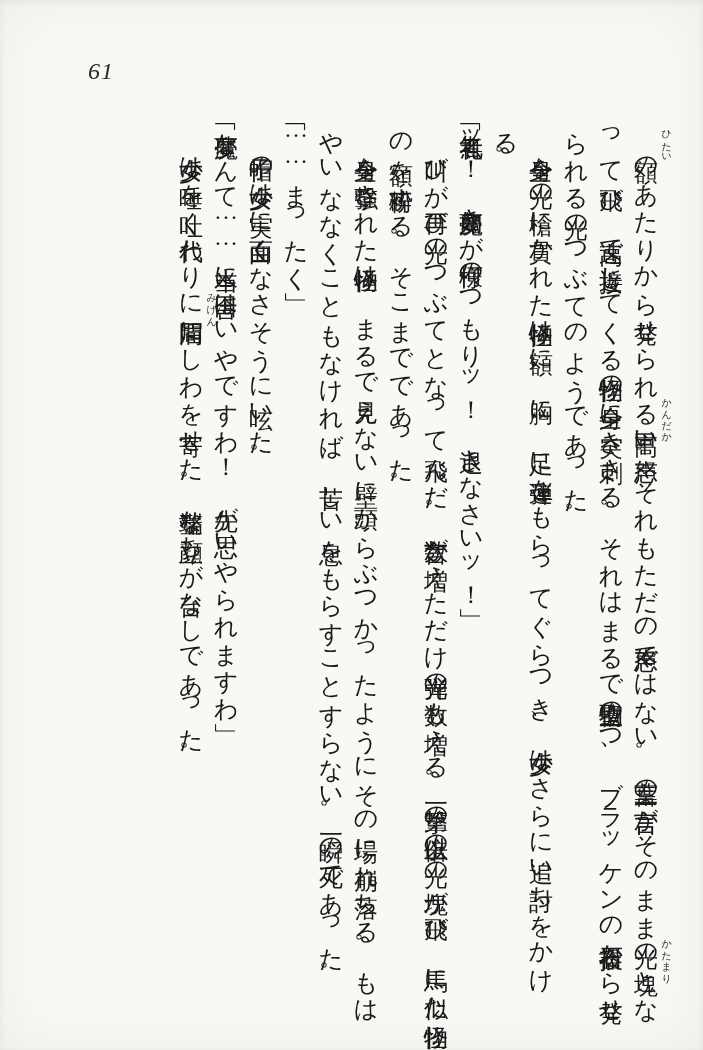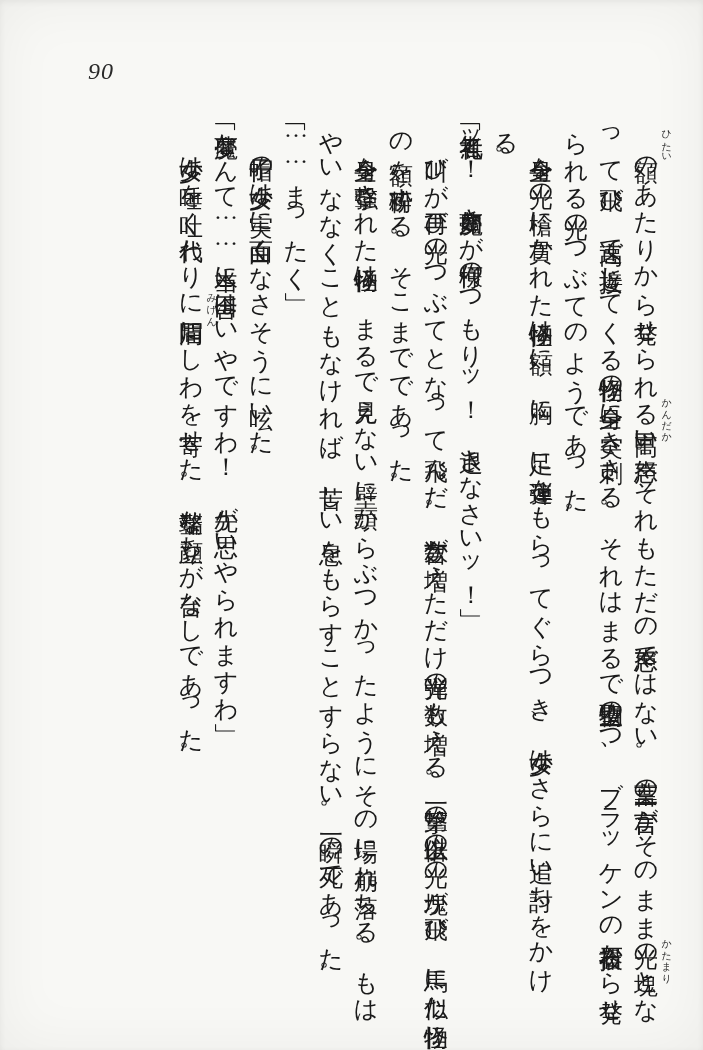--- a/index.html
+++ b/index.html
@@ -60,21 +60,21 @@
     writing-mode: vertical-rl;
     text-orientation: upright;
     white-space: nowrap;
     color: #2a2a2a;
   }
 </style>
 </head>
 <body>
 
 <div class="page">
-  <div class="page-number">90</div>
+  <div class="page-number">61</div>
   <div class="text-block">
       <p class="para indent"><ruby>額<rt>ひたい</rt></ruby>のあたりから発せられる<ruby>甲高<rt>かんだか</rt></ruby>い怒声。それもただの怒声ではない。言葉の一言一言がそのまま光の<ruby>塊<rt>かたまり</rt></ruby>となって飛び、高速で接近してくる怪物の全身に突き刺さる。それはまるで聖遺物の一つ、ブラッケンの投石器から発せられる光のつぶてのようであった。</p>
       <p class="para indent">全身を光の槍に貫かれた怪物は額に、胸に、足に連弾をもらってぐらつき、少女はさらに追い討ちをかける。</p>
       <p class="para">「無礼者ッ！　夢魔如きが何様のつもりッ！　退きなさいッ！」</p>
       <p class="para indent">叫びが再び光のつぶてとなって飛んだ。言数が増えただけ光弾の数も増える。第一撃の倍以上の光の塊が飛び、馬に似た怪物の額を粉砕する。そこまでであった。</p>
       <p class="para indent">全身を強撃された怪物は、まるで見えない壁に頭からぶつかったようにその場に崩れ落ちる。もはやいななくこともなければ、苦しい息をもらすことすらない。一瞬の死であった。</p>
       <p class="para">「……まったく」</p>
       <p class="para indent">帽子の少女は実に面白くなさそうに呟いた。</p>
       <p class="para">「夢魔なんて……本当に田舎はいやですわ！　先が思いやられますわ」</p>
       <p class="para indent">少女は唾を吐く代わりに<ruby>眉間<rt>みけん</rt></ruby>にしわを寄せた。端整な顔立ちが台なしであった。</p>

